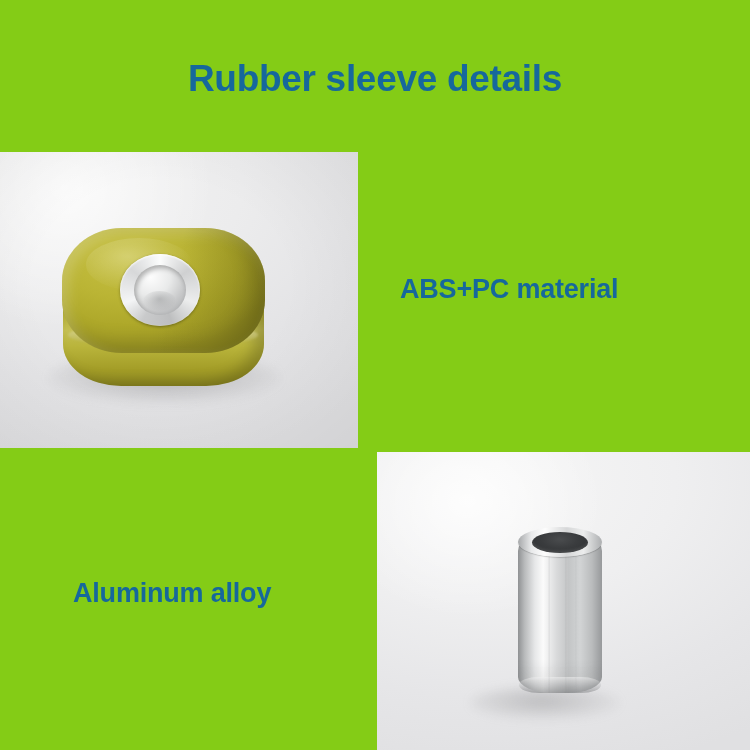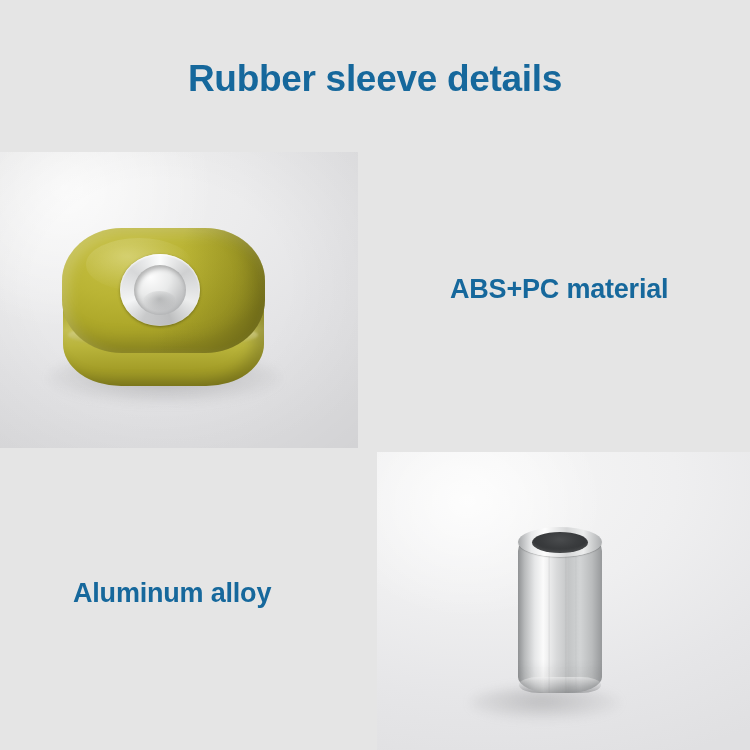--- a/index.html
+++ b/index.html
@@ -13,21 +13,21 @@
     height: 750px;
     overflow: hidden;
     font-family: "Liberation Sans", sans-serif;
     -webkit-font-smoothing: antialiased;
   }
 
   .page {
     position: relative;
     width: 750px;
     height: 750px;
-    background: #e5e5e5;
+    background: #84cc16;
   }
 
   
   .page-title {
     position: absolute;
     left: 0;
     top: 55px;
     width: 750px;
     text-align: center;
     font-size: 37px;
@@ -294,21 +294,21 @@
   .caption {
     position: absolute;
     color: #16689c;
     font-size: 27px;
     font-weight: bold;
     line-height: 34px;
     white-space: nowrap;
     letter-spacing: -0.2px;
   }
   .caption-abs {
-    left: 450px;
+    left: 400px;
     top: 272px;
   }
   .caption-alloy {
     left: 73px;
     top: 576px;
   }
 </style>
 </head>
 <body>
 

